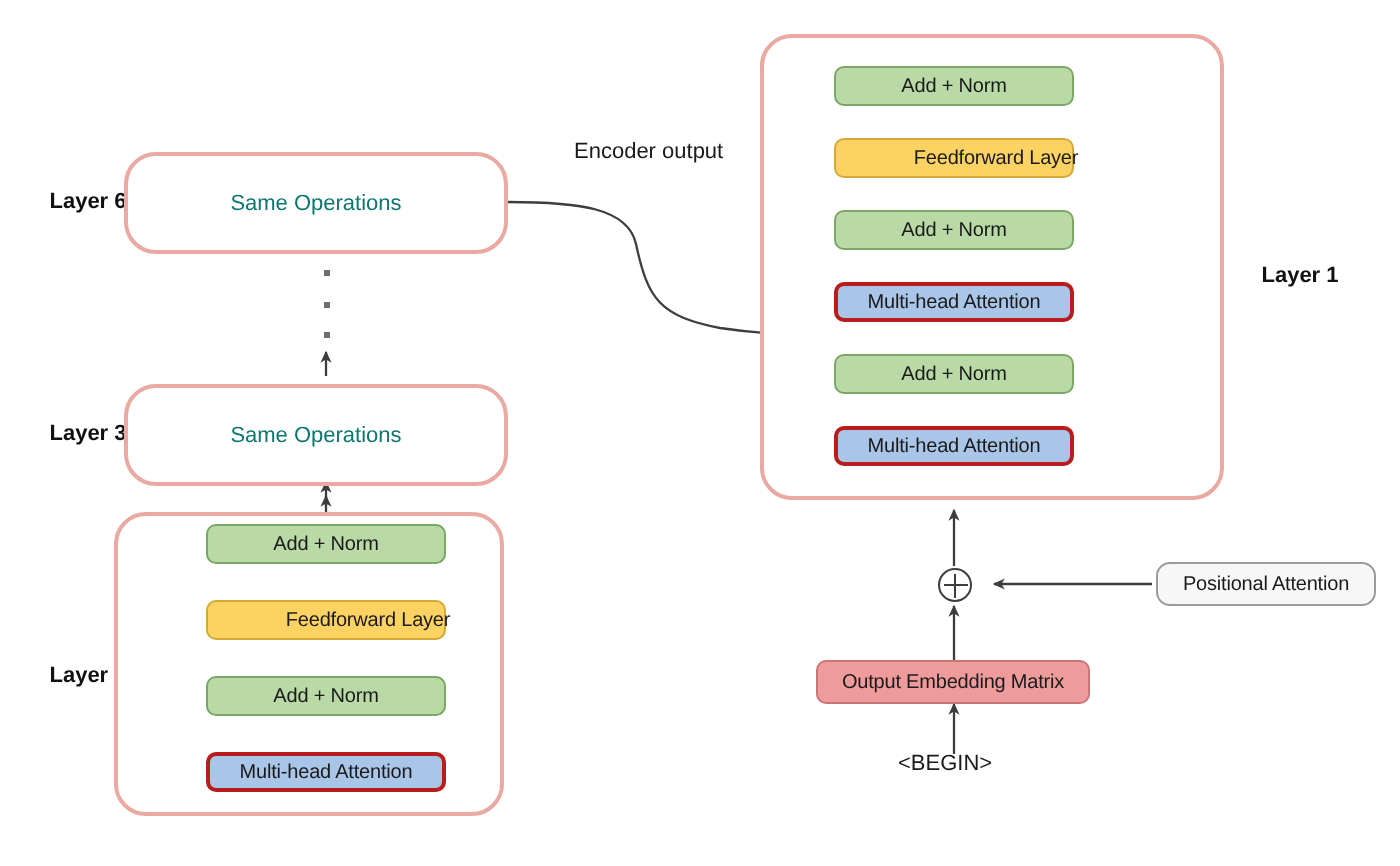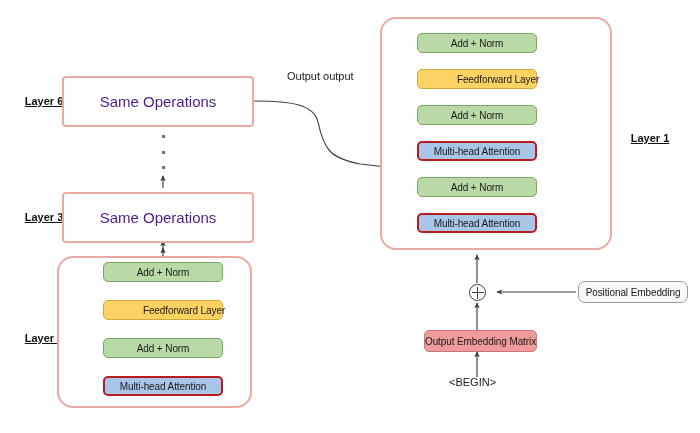--- a/index.html
+++ b/index.html
@@ -45,33 +45,32 @@
   .group-label {
     position: absolute;
     display: flex;
     align-items: center;
     justify-content: center;
     height: 16px;
     font-size: 11px;
     font-weight: bold;
     color: #111111;
     white-space: nowrap;
-    text-decoration: underline;
   }
   .same-ops {
     position: absolute;
     box-sizing: border-box;
     border: 2px solid #eaa9a2;
-    border-radius: 4px;
+    border-radius: 16px;
     background: #ffffff;
     display: flex;
     align-items: center;
     justify-content: center;
-    font-size: 15px;
-    color: #4c1d95;
+    font-size: 11px;
+    color: #0f766e;
   }
   .addnorm {
     background: #b9d9a6;
     border: 1px solid #7aa765;
   }
   .ffn {
     background: #fcd263;
     border: 1px solid #d4a93a;
     padding-left: 42px;
   }
@@ -207,33 +206,33 @@
   <div class="same-ops" style="left:62px; top:192px; width:192px; height:51px;">Same Operations</div>
 
   <div class="group-label" style="left:14px; top:330px; width:60px;">Layer 1</div>
   <div class="group" style="left:57px; top:256px; width:195px; height:152px;"></div>
 
   <div class="node addnorm" style="left:103px; top:262px; width:120px; height:20px;">Add + Norm</div>
   <div class="node ffn" style="left:103px; top:300px; width:120px; height:20px;">Feedforward Layer</div>
   <div class="node addnorm" style="left:103px; top:338px; width:120px; height:20px;">Add + Norm</div>
   <div class="node mha" style="left:103px; top:376px; width:120px; height:20px;">Multi-head Attention</div>
 
-  <div class="plain-text" style="left:287px; top:70px;">Output output</div>
+  <div class="plain-text" style="left:287px; top:70px;">Encoder output</div>
 
   <div class="group" style="left:380px; top:17px; width:232px; height:233px;"></div>
   <div class="group-label" style="left:620px; top:130px; width:60px;">Layer 1</div>
 
   <div class="node addnorm" style="left:417px; top:33px; width:120px; height:20px;">Add + Norm</div>
   <div class="node ffn" style="left:417px; top:69px; width:120px; height:20px;">Feedforward Layer</div>
   <div class="node addnorm" style="left:417px; top:105px; width:120px; height:20px;">Add + Norm</div>
   <div class="node mha" style="left:417px; top:141px; width:120px; height:20px;">Multi-head Attention</div>
   <div class="node addnorm" style="left:417px; top:177px; width:120px; height:20px;">Add + Norm</div>
   <div class="node mha" style="left:417px; top:213px; width:120px; height:20px;">Multi-head Attention</div>
 
   <div class="oplus" style="left:469px; top:284px; width:17px; height:17px;"></div>
 
-  <div class="node embed" style="left:424px; top:330px; width:113px; height:22px;">Output Embedding Matrix</div>
-
-  <div class="node poscode" style="left:578px; top:281px; width:110px; height:22px;">Positional Embedding</div>
+  <div class="node embed" style="left:408px; top:330px; width:137px; height:22px;">Output Embedding Matrix</div>
+
+  <div class="node poscode" style="left:578px; top:281px; width:110px; height:22px;">Positional Attention</div>
 
   <div class="plain-text" style="left:449px; top:376px;">&lt;BEGIN&gt;</div>
 
 </div>
 
 </body></html>

